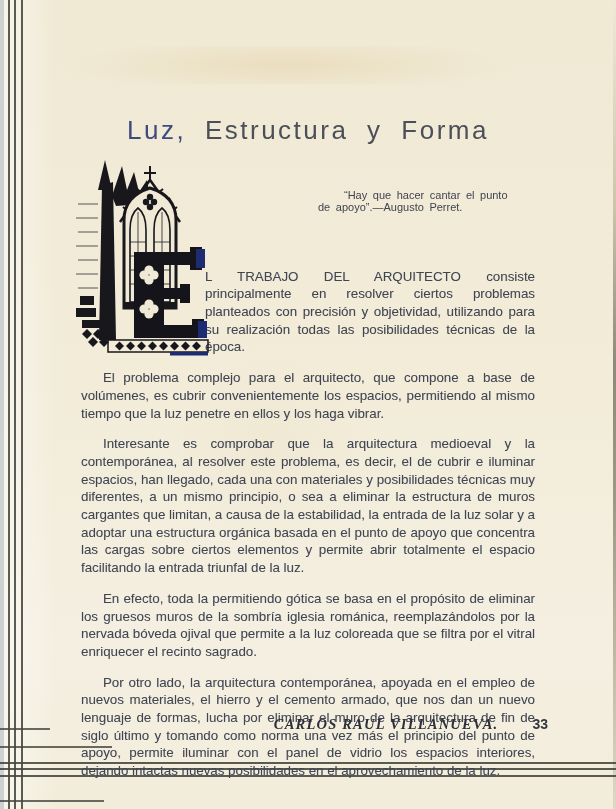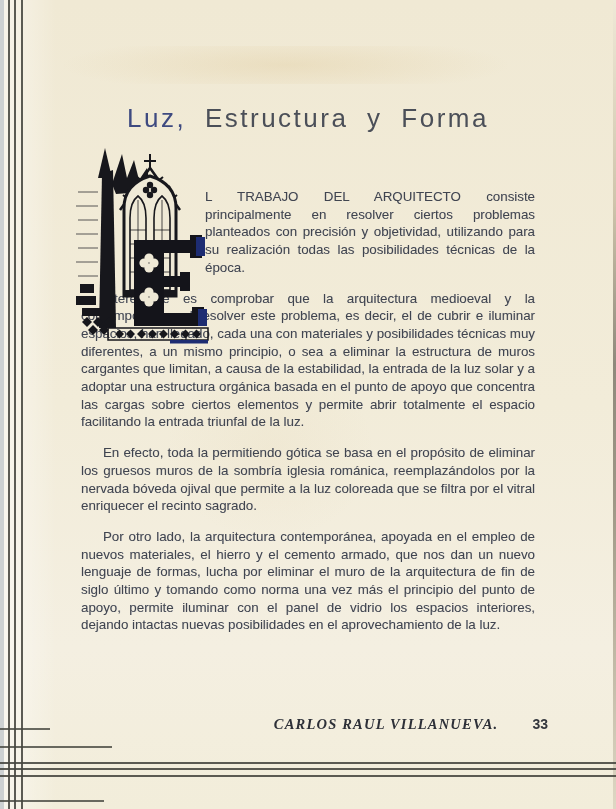--- a/index.html
+++ b/index.html
@@ -23,21 +23,21 @@
   .stain-soft{position:absolute;left:120px;top:320px;width:300px;height:260px;
     background:radial-gradient(50% 50% at 50% 50%,rgba(206,178,120,.07),rgba(206,178,120,0) 70%);}
   
   .rule-v{position:absolute;top:0;bottom:0;width:2px;background:#45463f;opacity:.88;}
   .v1{left:8px;} .v2{left:14px;} .v3{left:21px;}
   .rule-h{position:absolute;left:0;right:0;height:2px;background:#45463f;opacity:.88;}
   .h1{top:762px;} .h2{top:768px;} .h3{top:775px;}
   .rule-hs{position:absolute;left:0;height:1.5px;background:#45463f;opacity:.8;}
   .s1{top:728px;width:50px;} .s2{top:746px;width:112px;} .s3{top:800px;width:104px;}
   
-  .content{position:absolute;left:68px;right:68px;top:0;}
+  .content{position:absolute;left:68px;right:68px;top:12px;}
   h1.title{
     margin:102px 0 0;text-align:center;font-weight:400;
     font-size:26px;line-height:32px;letter-spacing:2.5px;word-spacing:9px;
     color:#4b4f58;
   }
   h1.title .accent{color:#3e4a80;}
   .epigraph{
     margin:44px 0 0 250px;width:208px;
     font-size:11px;line-height:11.8px;color:#3f4450;word-spacing:2.5px;
   }
@@ -80,20 +80,24 @@
   <div class="rule-hs s2"></div>
   <div class="rule-hs s3"></div>
   <div class="rule-h h1"></div>
   <div class="rule-h h2"></div>
   <div class="rule-h h3"></div>
 
   <div class="content">
 
     <h1 class="title"><span class="accent">Luz,</span> <span>Estructura y Forma</span></h1>
 
+    <div class="epigraph">
+      <div class="l1">“Hay que hacer cantar el punto</div>
+      <div class="l2">de apoyo”.—Augusto Perret.</div>
+    </div>
 
     <svg class="illustration" width="140" height="198" viewBox="0 0 140 198" xmlns="http://www.w3.org/2000/svg">
 
       <path d="M6,46 h20 M4,60 h22 M6,74 h20 M4,88 h22 M6,102 h20 M4,116 h22 M6,130 h20" stroke="#23242a" stroke-width="1" opacity="0.75" fill="none"></path>
 
       <path d="M30,28 L41,24 L44,182 L27,182 Z" fill="#17171c"></path>
       <path d="M33,2 L40,32 L26,32 Z" fill="#17171c"></path>
 
       <path d="M40,38 L50,8 L55,32 L62,14 L67,34 L75,22 L78,38 L71,46 L44,48 Z" fill="#17171c"></path>
 
@@ -157,20 +161,21 @@
           <path d="M98,188 l4.5,-4.5 4.5,4.5 -4.5,4.5 Z"></path>
         <path d="M109,188 l4.5,-4.5 4.5,4.5 -4.5,4.5 Z"></path>
           <path d="M120,188 l4.5,-4.5 4.5,4.5 -4.5,4.5 Z"></path>
       </g>
       <rect x="98" y="194" width="38" height="3.5" fill="#1d2c72"></rect>
     </svg>
 
     <div class="article">
       <div class="float-spacer"></div>
       <p>L TRABAJO DEL ARQUITECTO consiste principalmente en resolver ciertos problemas planteados con precisión y objetividad, utilizando para su realización todas las posibilidades técnicas de la época.</p>
+      <p class="indent">El problema complejo para el arquitecto, que compone a base de volúmenes, es cubrir convenientemente los espacios, permitiendo al mismo tiempo que la luz penetre en ellos y los haga vibrar.</p>
       <p class="indent gap">Interesante es comprobar que la arquitectura medioeval y la contemporánea, al resolver este problema, es decir, el de cubrir e iluminar espacios, han llegado, cada una con materiales y posibilidades técnicas muy diferentes, a un mismo principio, o sea a eliminar la estructura de muros cargantes que limitan, a causa de la estabilidad, la entrada de la luz solar y a adoptar una estructura orgánica basada en el punto de apoyo que concentra las cargas sobre ciertos elementos y permite abrir totalmente el espacio facilitando la entrada triunfal de la luz.</p>
       <p class="indent gap">En efecto, toda la permitiendo gótica se basa en el propósito de eliminar los gruesos muros de la sombría iglesia románica, reemplazándolos por la nervada bóveda ojival que permite a la luz coloreada que se filtra por el vitral enriquecer el recinto sagrado.</p>
       <p class="indent gap">Por otro lado, la arquitectura contemporánea, apoyada en el empleo de nuevos materiales, el hierro y el cemento armado, que nos dan un nuevo lenguaje de formas, lucha por eliminar el muro de la arquitectura de fin de siglo último y tomando como norma una vez más el principio del punto de apoyo, permite iluminar con el panel de vidrio los espacios interiores, dejando intactas nuevas posibilidades en el aprovechamiento de la luz.</p>
     </div>
 
   </div>
 
   <div class="byline">
     <span class="author">CARLOS RAUL VILLANUEVA.</span>
     <span class="pageno">33</span>

